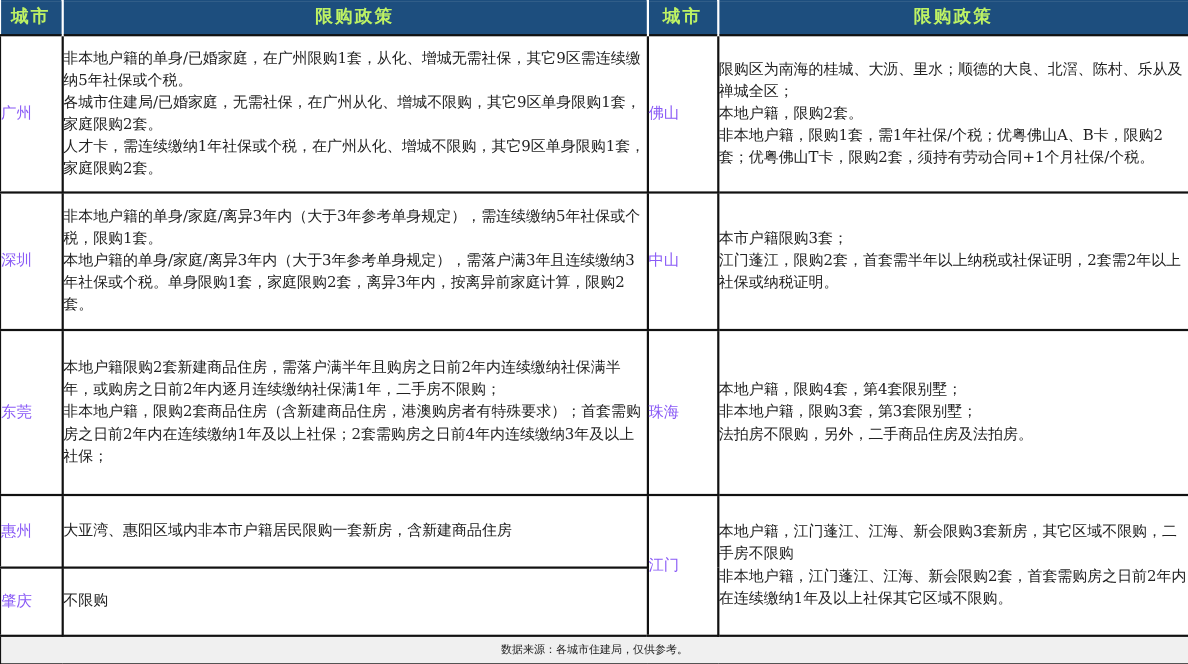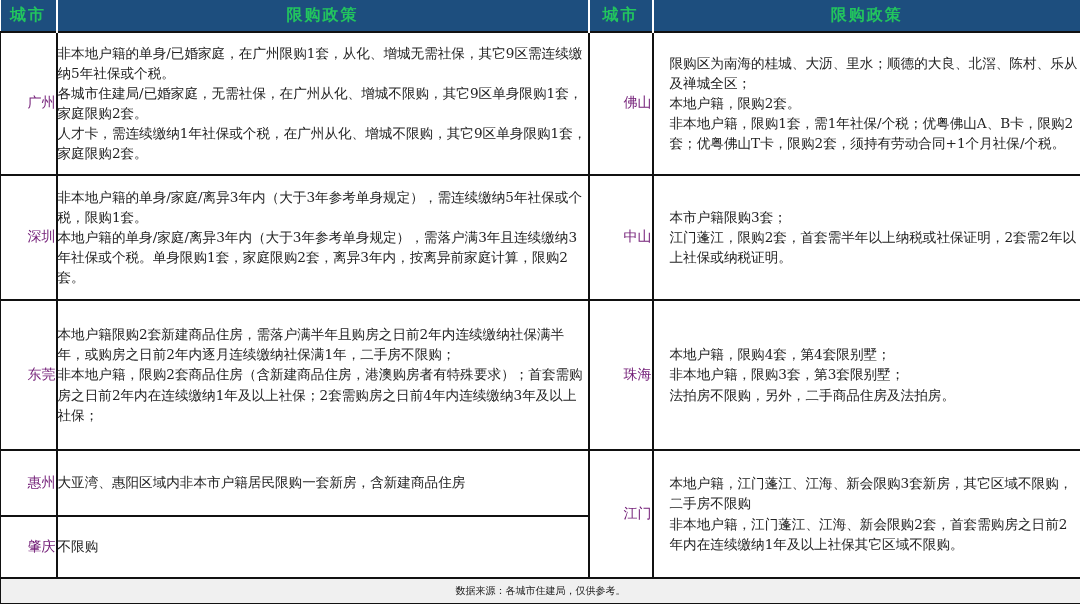--- a/index.html
+++ b/index.html
@@ -22,52 +22,52 @@
   }
   table.policy td,table.policy th{
     box-sizing:border-box;
     vertical-align:middle;
     padding:0;
     margin:0;
   }
   
   .hdr{
     background:#1d4e7e;
-    color:#22c55e;
+    color:#bef264;
     text-align:center;
     font-size:16px;
     font-weight:700;
     letter-spacing:2px;
     height:31px;
     border-top:1px solid #1d4e7e;
     border-bottom:1px solid #1d4e7e;
     border-right:2px solid #ffffff;
     border-left:0;
   }
   .hdr.last{border-right:1px solid #1d4e7e;}
   
   .city{
-    text-align:right;
+    text-align:left;
     font-size:14px;
-    color:#701a75;
+    color:#8b5cf6;
     border-right:2px solid #111;
     border-bottom:2px solid #111;
     border-left:1px solid #111;
   }
   .policy-cell{
     text-align:left;
     font-size:13.6px;
     line-height:1.48;
     color:#222;
     padding:3px 6px 3px 7px;
     border-bottom:2px solid #111;
     border-right:2px solid #111;
     word-break:break-all;
   }
-  .policy-cell.rightedge{border-right:1px solid #111;padding-left:16px;}
+  .policy-cell.rightedge{border-right:1px solid #111;}
   .vmid{vertical-align:middle;}
   
   .footnote{
     background:#f0f0f0;
     text-align:center;
     font-size:10px;
     color:#222;
     height:26px;
     border:1px solid #111;
     border-top:2px solid #111;

